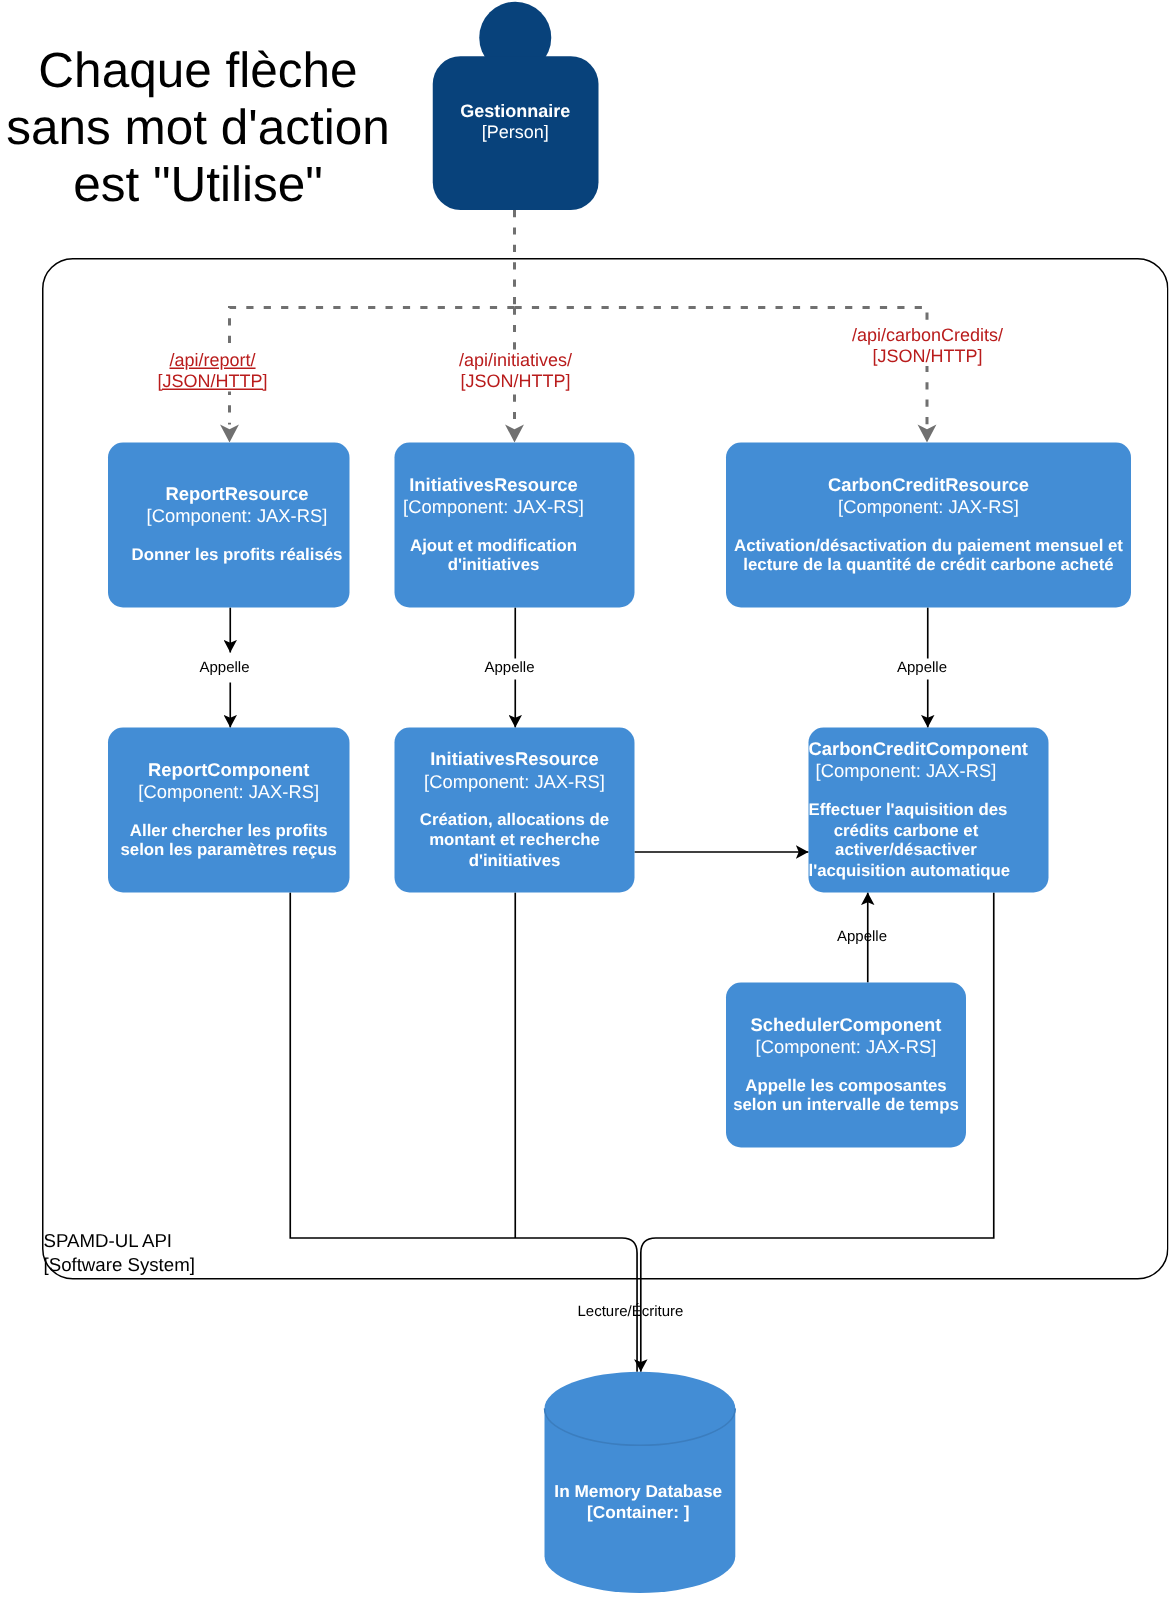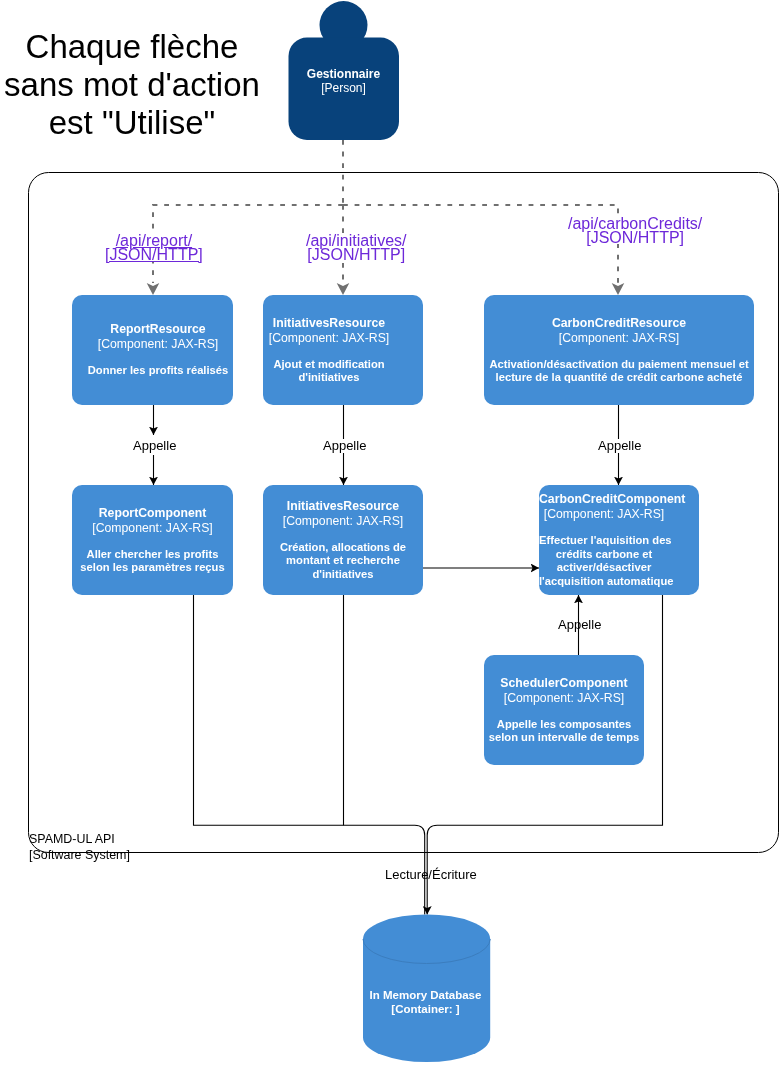--- a/index.html
+++ b/index.html
@@ -10,35 +10,35 @@
   svg.canvas{position:absolute;top:0;left:0;width:779px;height:1066px;}
 
   .note{position:absolute;left:3px;top:28px;width:258px;text-align:center;
         font-size:33px;line-height:38px;color:#000;white-space:nowrap;}
 
   .plabel{position:absolute;left:288px;top:67px;width:111px;text-align:center;
           color:#ffffff;font-size:12px;line-height:14px;white-space:nowrap;}
   .plabel .ttl{font-weight:bold;}
 
   .syslabel{position:absolute;left:29px;top:820px;font-size:12.45px;line-height:15.5px;color:#000;
-            white-space:nowrap;margin-top:12px;}
+            white-space:nowrap;}
 
   .box-txt{position:absolute;text-align:center;color:#ffffff;
            font-size:12.25px;line-height:15px;white-space:nowrap;}
   .box-txt .nm{font-weight:bold;}
   .box-txt .tc{font-weight:normal;}
   .box-txt .ds{font-weight:bold;font-size:11.2px;line-height:13.5px;
                padding-top:12px;}
 
   .dblabel{position:absolute;left:312px;top:988px;width:227px;text-align:center;
            color:#ffffff;font-size:11.5px;line-height:14px;font-weight:bold;white-space:nowrap;}
 
-  .elabel{position:absolute;text-align:center;font-size:16px;line-height:13.5px;color:#6d28d9;
+  .elabel{position:absolute;text-align:center;font-size:12px;line-height:13.5px;color:#b91c1c;
           background:#ffffff;white-space:nowrap;}
-  .alabel{position:absolute;text-align:center;font-size:13px;line-height:14px;color:#000;
+  .alabel{position:absolute;text-align:center;font-size:10px;line-height:14px;color:#000;
           background:#ffffff;white-space:nowrap;}
   .alabel.nobg{background:transparent;}
 </style>
 </head>
 <body>
 
 <div id="diagram">
 
   <svg class="canvas" viewBox="0 0 779 1066">
     <defs>

